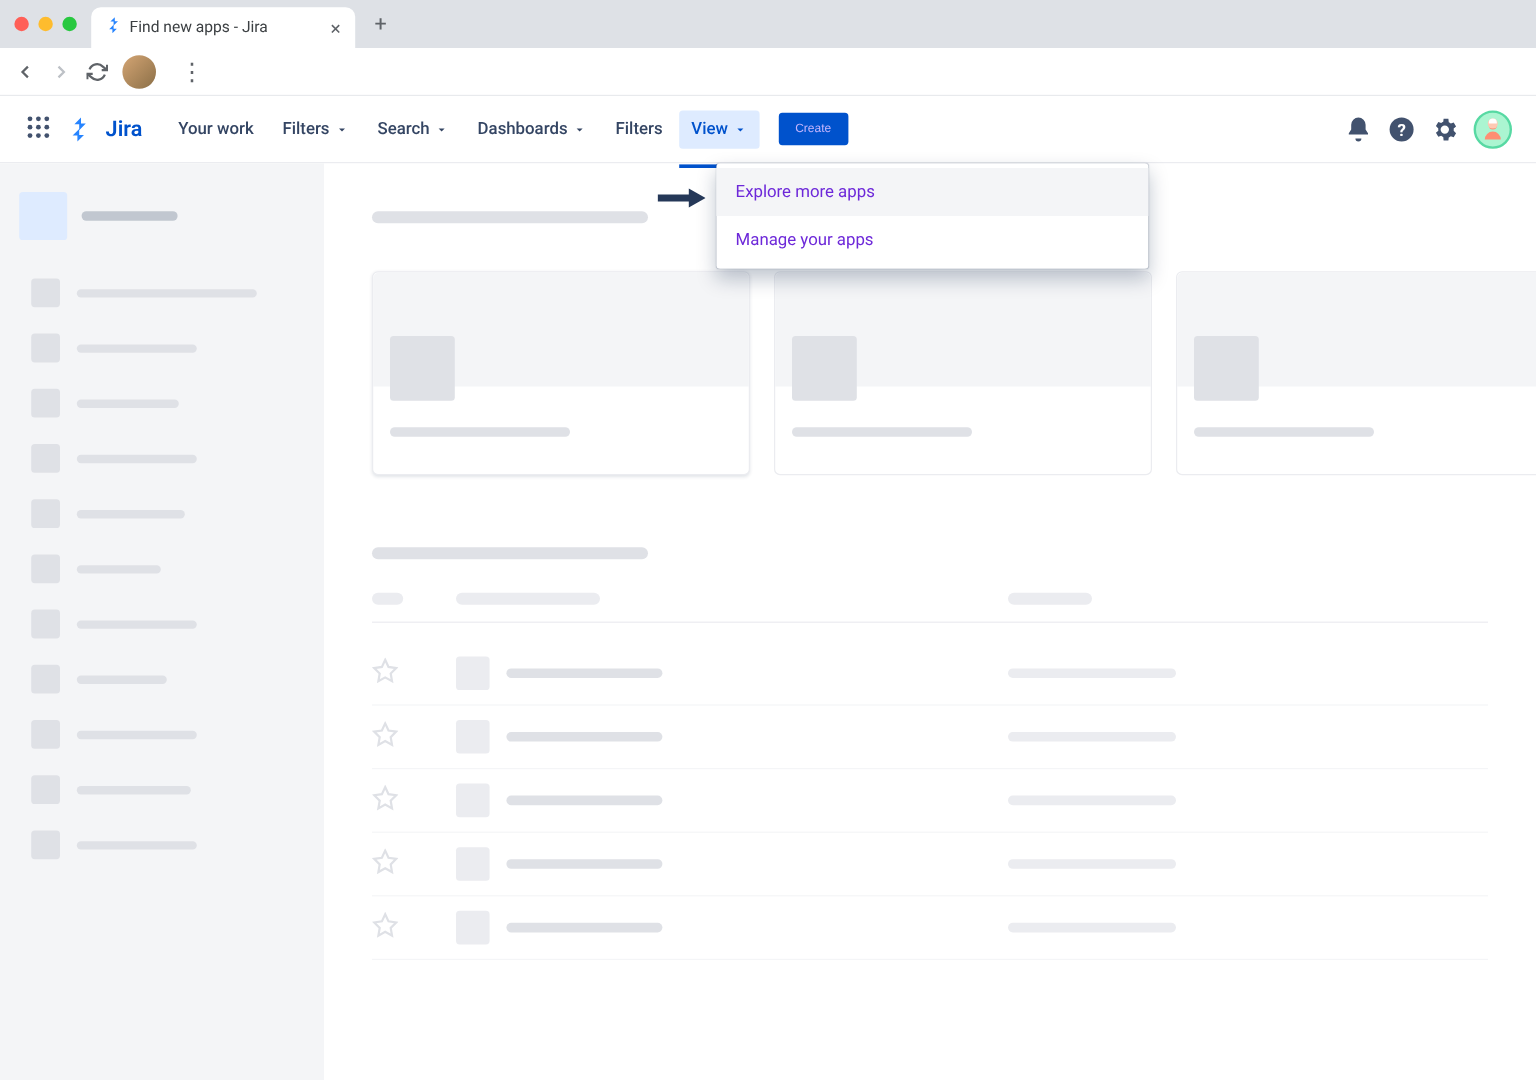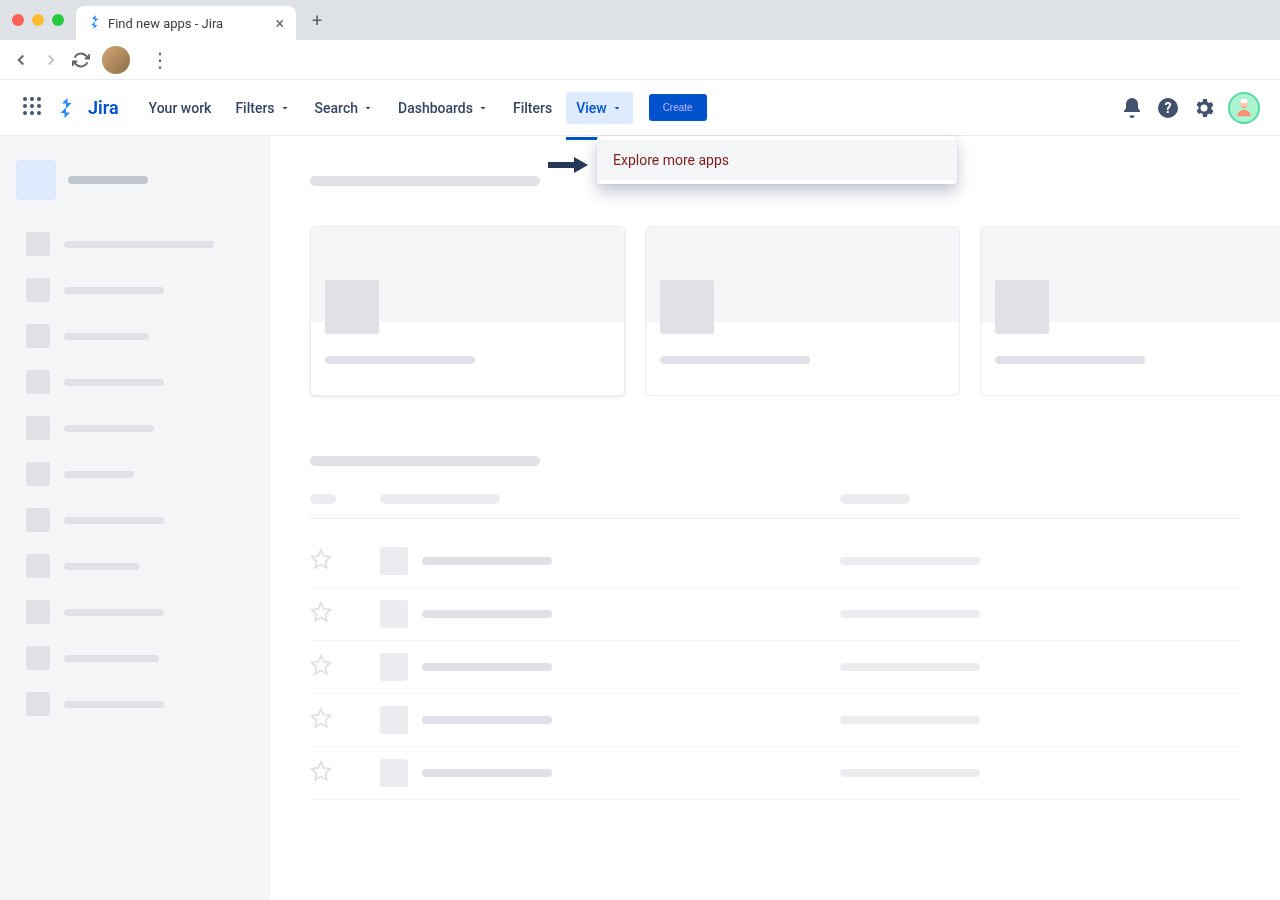--- a/index.html
+++ b/index.html
@@ -36,21 +36,21 @@
 .nav-item.active::after { content: ""; position: absolute; bottom: -16px; left: 0; right: 0; height: 3px; background: #0052cc; }
 .chevron { width: 12px; height: 12px; }
 .create-btn { background: #0052cc; color: #c4b5fd; padding: 8px 14px; border-radius: 3px; font-size: 10px; font-weight: 500; margin-left: 12px; cursor: pointer; border: none; }
 .header-right { margin-left: auto; display: flex; align-items: center; gap: 12px; }
 .search-box { display: flex; align-items: center; gap: 8px; border: 1px solid #dfe1e6; border-radius: 5px; padding: 6px 10px; width: 240px; color: #6b778c; font-size: 14px; }
 .header-icon { color: #42526e; cursor: pointer; display: flex; align-items: center; }
 .user-avatar { width: 32px; height: 32px; border-radius: 50%; background: #abf5d1; display: flex; align-items: center; justify-content: center; border: 2px solid #57d9a3; cursor: pointer; }
 
 
 .dropdown { position: absolute; top: 136px; left: 597px; width: 360px; background: #fff; border-radius: 3px; box-shadow: 0 8px 16px rgba(9,30,66,0.25), 0 0 1px rgba(9,30,66,0.31); z-index: 100; padding: 4px 0; }
-.dropdown-item { padding: 12px 16px; font-size: 14px; color: #7f1d1d; cursor: pointer; }
+.dropdown-item { padding: 12px 16px; font-size: 14px; color: #6d28d9; cursor: pointer; }
 .dropdown-item:hover, .dropdown-item.highlighted { background: #f4f5f7; }
 .pointer-arrow { position: absolute; top: 155px; left: 548px; z-index: 101; }
 
 
 .main-layout { display: flex; height: calc(900px - 136px); }
 .sidebar { width: 270px; background: #f4f5f7; padding: 24px 16px; }
 .sidebar-header { display: flex; align-items: center; gap: 12px; margin-bottom: 24px; }
 .sidebar-header-icon { width: 40px; height: 40px; background: #deebff; border-radius: 3px; }
 .sidebar-header-text { width: 80px; height: 8px; background: #c1c7d0; border-radius: 4px; }
 .sidebar-item { display: flex; align-items: center; gap: 14px; padding: 8px 10px; margin-bottom: 6px; }
@@ -204,20 +204,21 @@
 </div>
 
 <div class="pointer-arrow">
   <svg width="40" height="20" viewBox="0 0 40 20" fill="#253858">
       <path d="M0 7h26V2l14 8-14 8v-5H0z"></path>
     </svg>
 </div>
 
 <div class="dropdown">
   <div class="dropdown-item highlighted">Explore more apps</div>
+  <div class="dropdown-item">Manage your apps</div>
 </div>
 
 <div class="main-layout">
   <div class="sidebar">
     <div class="sidebar-header">
       <div class="sidebar-header-icon"></div>
       <div class="sidebar-header-text"></div>
     </div>
     <div class="sidebar-item">
         <div class="sidebar-item-icon"></div>

